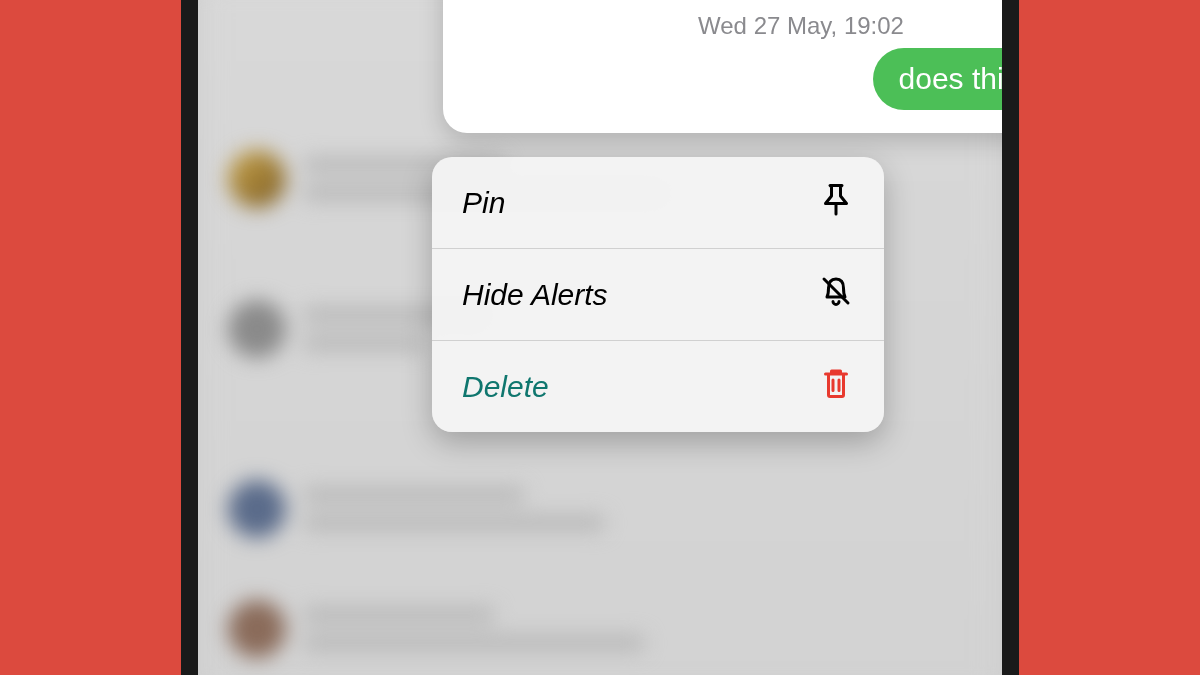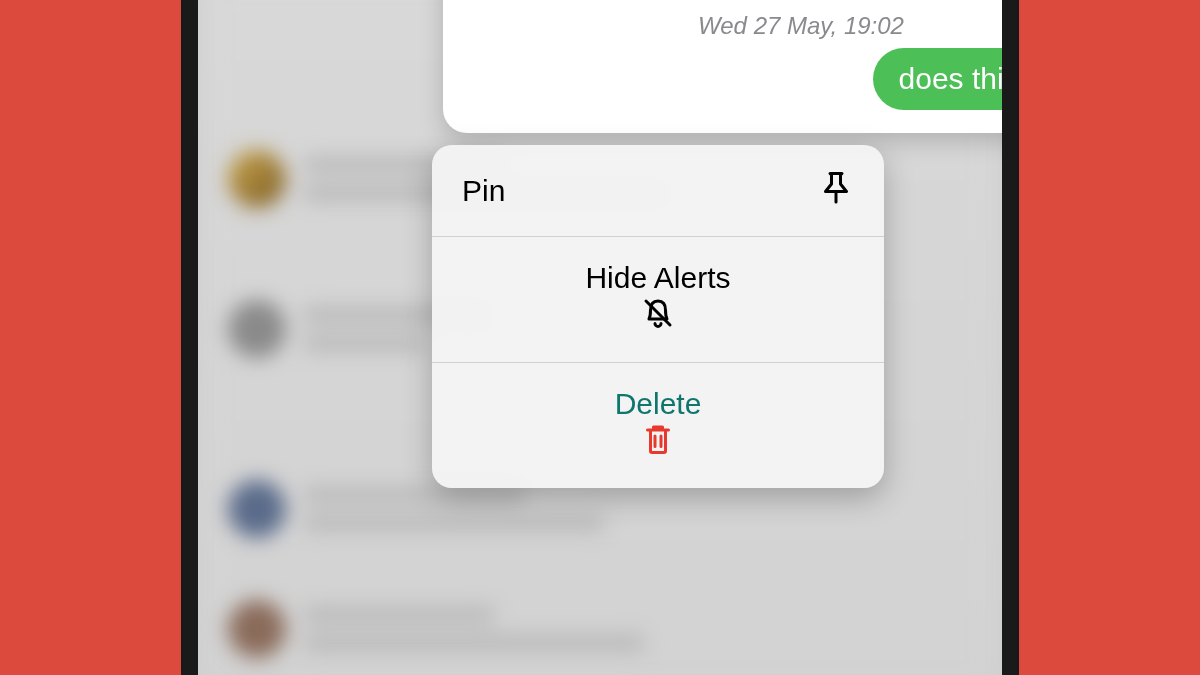--- a/index.html
+++ b/index.html
@@ -73,21 +73,20 @@
       box-shadow: 0 8px 24px rgba(0,0,0,0.18);
     }
     .timestamp {
       position: absolute;
       top: 52px;
       left: 50%;
       transform: translateX(-50%);
       color: #8a8a8e;
       font-size: 24px;
       font-weight: 500;
-      font-style: italic;
     }
     .bubble {
       position: absolute;
       right: 26px;
       top: 88px;
       background: #4CBF57;
       color: #ffffff;
       font-size: 30px;
       font-weight: 400;
       padding: 14px 26px;
@@ -102,40 +101,40 @@
       width: 0; height: 0;
       border-left: 12px solid #4CBF57;
       border-top: 10px solid transparent;
       border-bottom: 4px solid transparent;
       transform: rotate(20deg);
     }
 
     .context-menu {
       position: absolute;
       left: 234px;
-      top: 165px;
+      top: 177px;
       width: 452px;
       background: rgba(244,244,244,0.96);
       border-radius: 20px;
       overflow: hidden;
       box-shadow: 0 10px 30px rgba(0,0,0,0.25);
+      font-style: italic;
     }
     .menu-item {
       display: flex;
       align-items: center;
       justify-content: space-between;
       padding: 24px 30px;
       font-size: 30px;
       font-weight: 400;
       color: #000;
       cursor: pointer;
     }
     .menu-item + .menu-item {
       border-top: 1px solid rgba(0,0,0,0.14);
-      flex-direction: column;
     }
     .menu-item.destructive { color: #0f766e; }
     .menu-item.destructive svg { stroke: #E8392E; }
     .menu-icon svg {
       width: 36px; height: 36px;
       stroke: #000; stroke-width: 2; fill: none;
     }
   </style>
 </head>
 <body>

